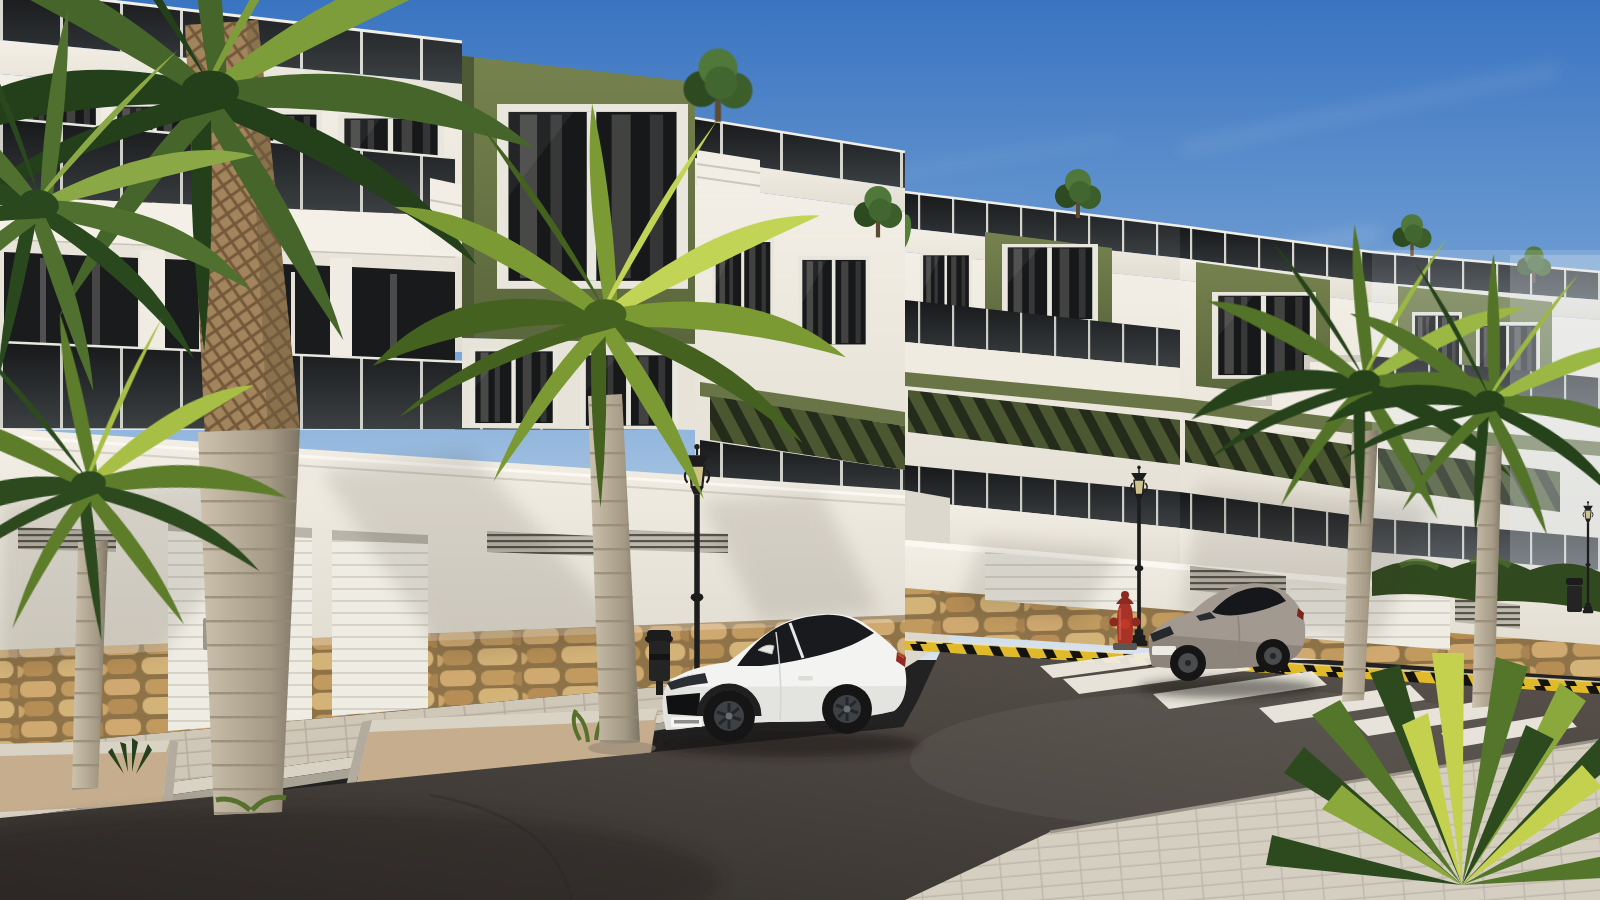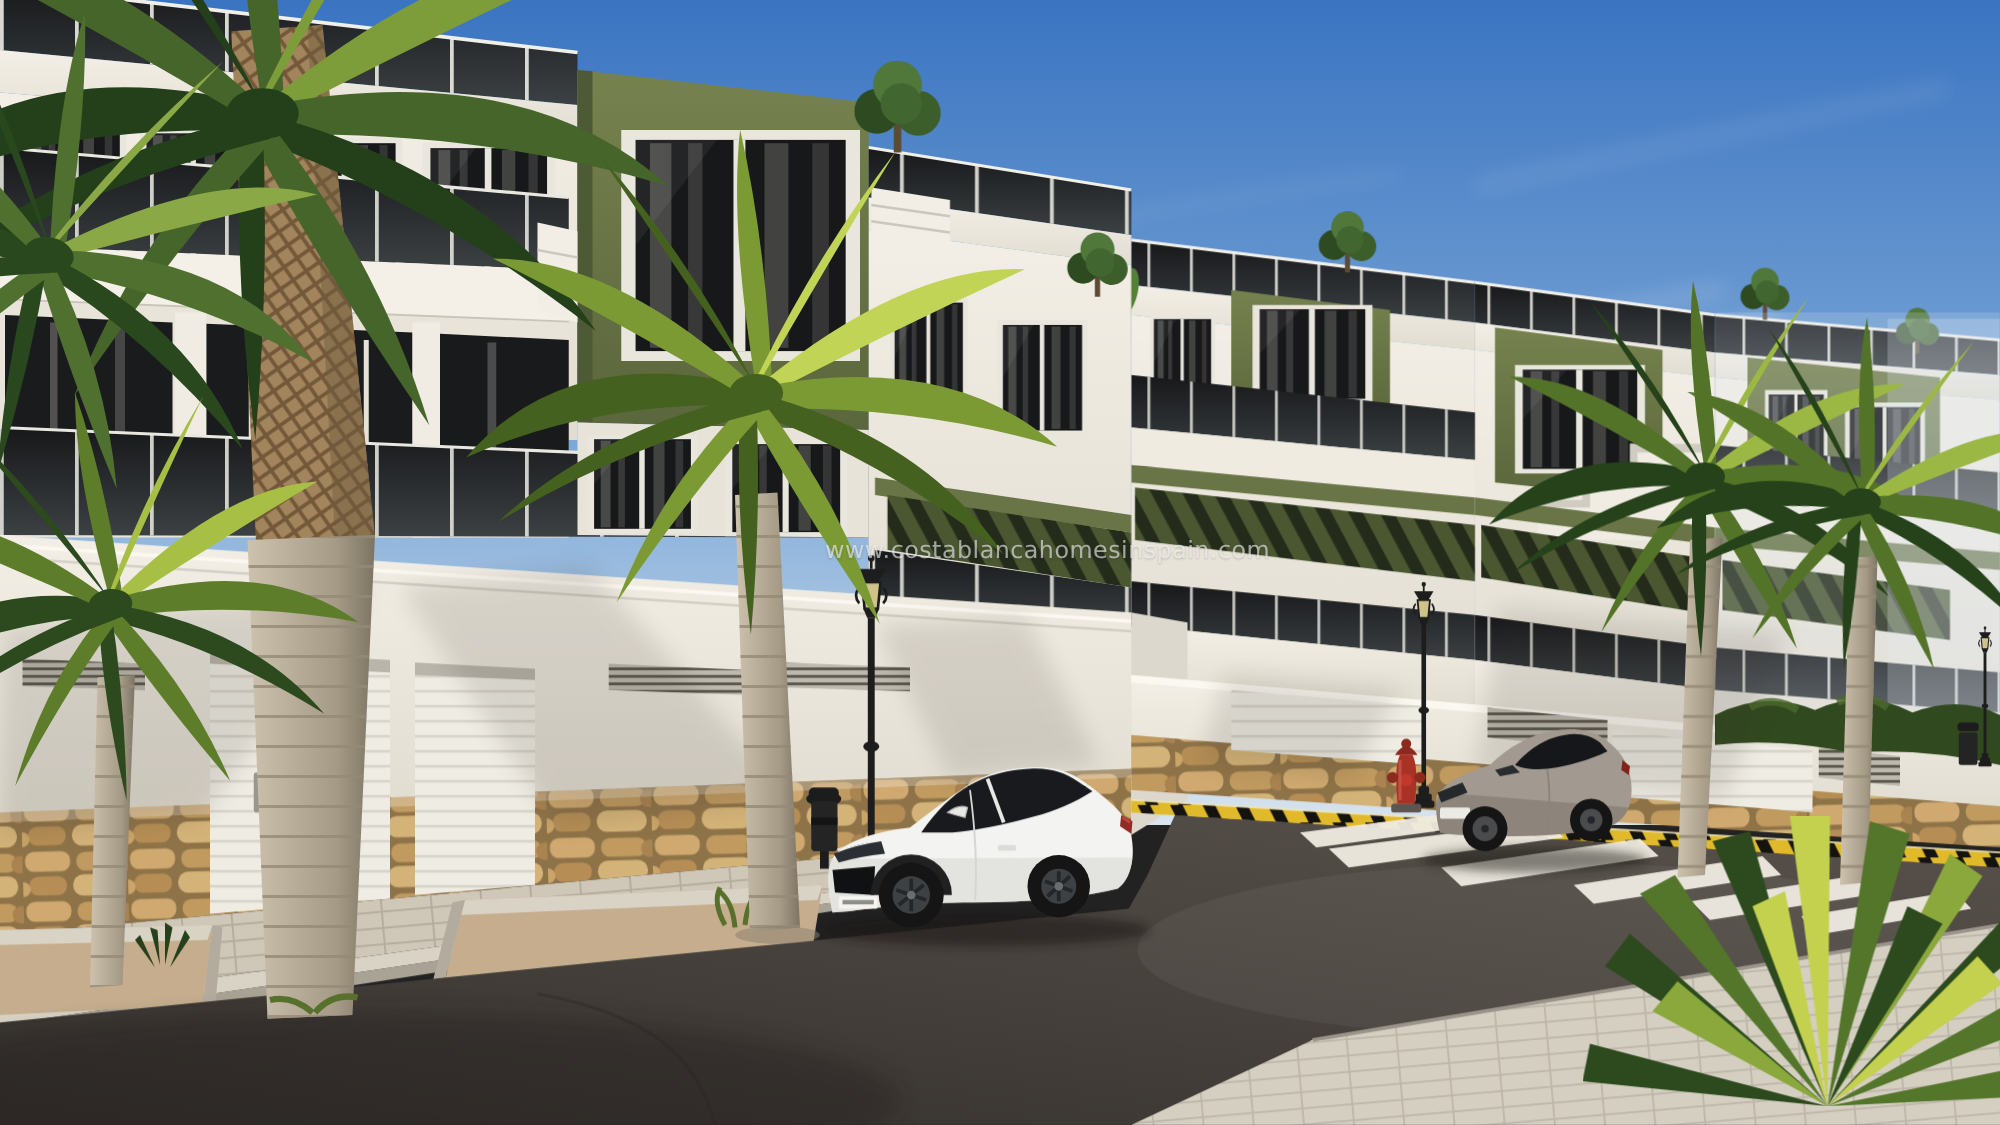--- a/index.html
+++ b/index.html
@@ -516,14 +516,13 @@
     <path d="M0,-20 L-120,-120 L-140,-96 Z" fill="#8aa83c"></path>
     <path d="M0,-20 L-60,-180 L-34,-192 Z" fill="#c3d14f"></path>
     <path d="M0,-20 L64,-180 L92,-166 Z" fill="#2d4a1e"></path>
     <path d="M0,-20 L120,-140 L140,-118 Z" fill="#c3d14f"></path>
     <path d="M0,-20 L-190,-70 L-196,-40 Z" fill="#2d4a1e"></path>
     <path d="M0,-20 L196,-60 L200,-30 Z" fill="#54762b"></path>
   </g>
 </g>
 </svg>
 
-<div class="watermark">www.costablancahomesinspain.com</div>
 </div>
 
 </body></html>

